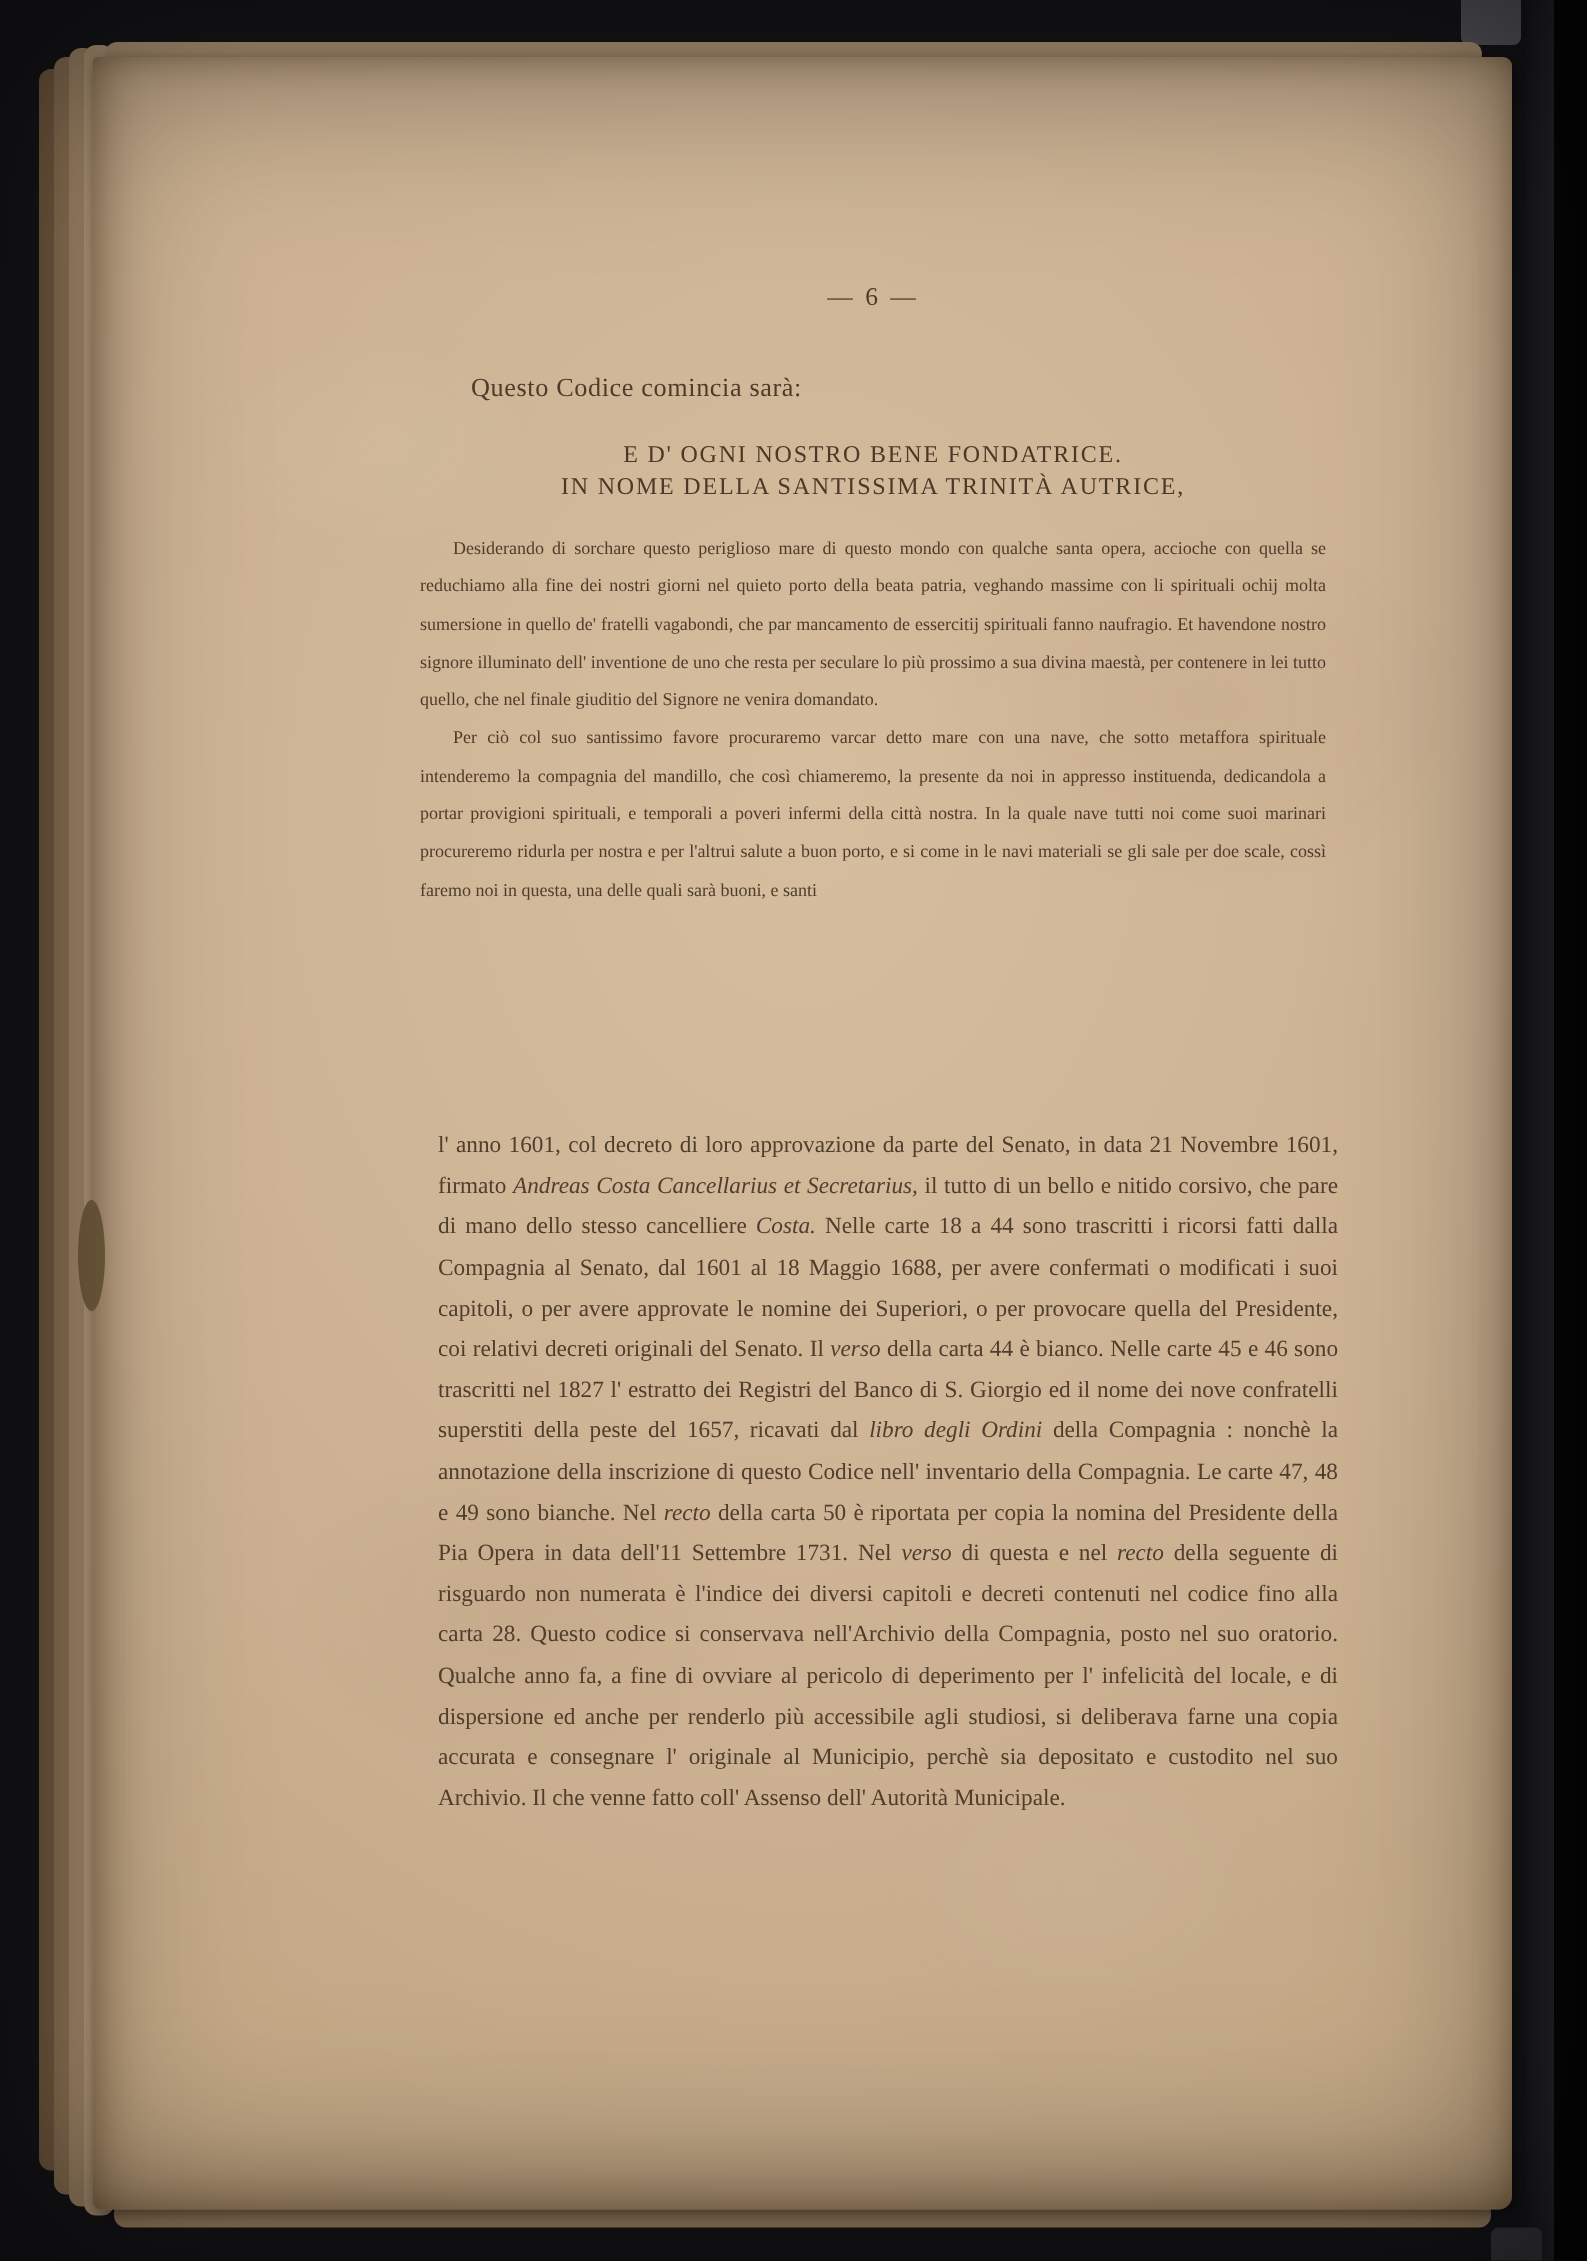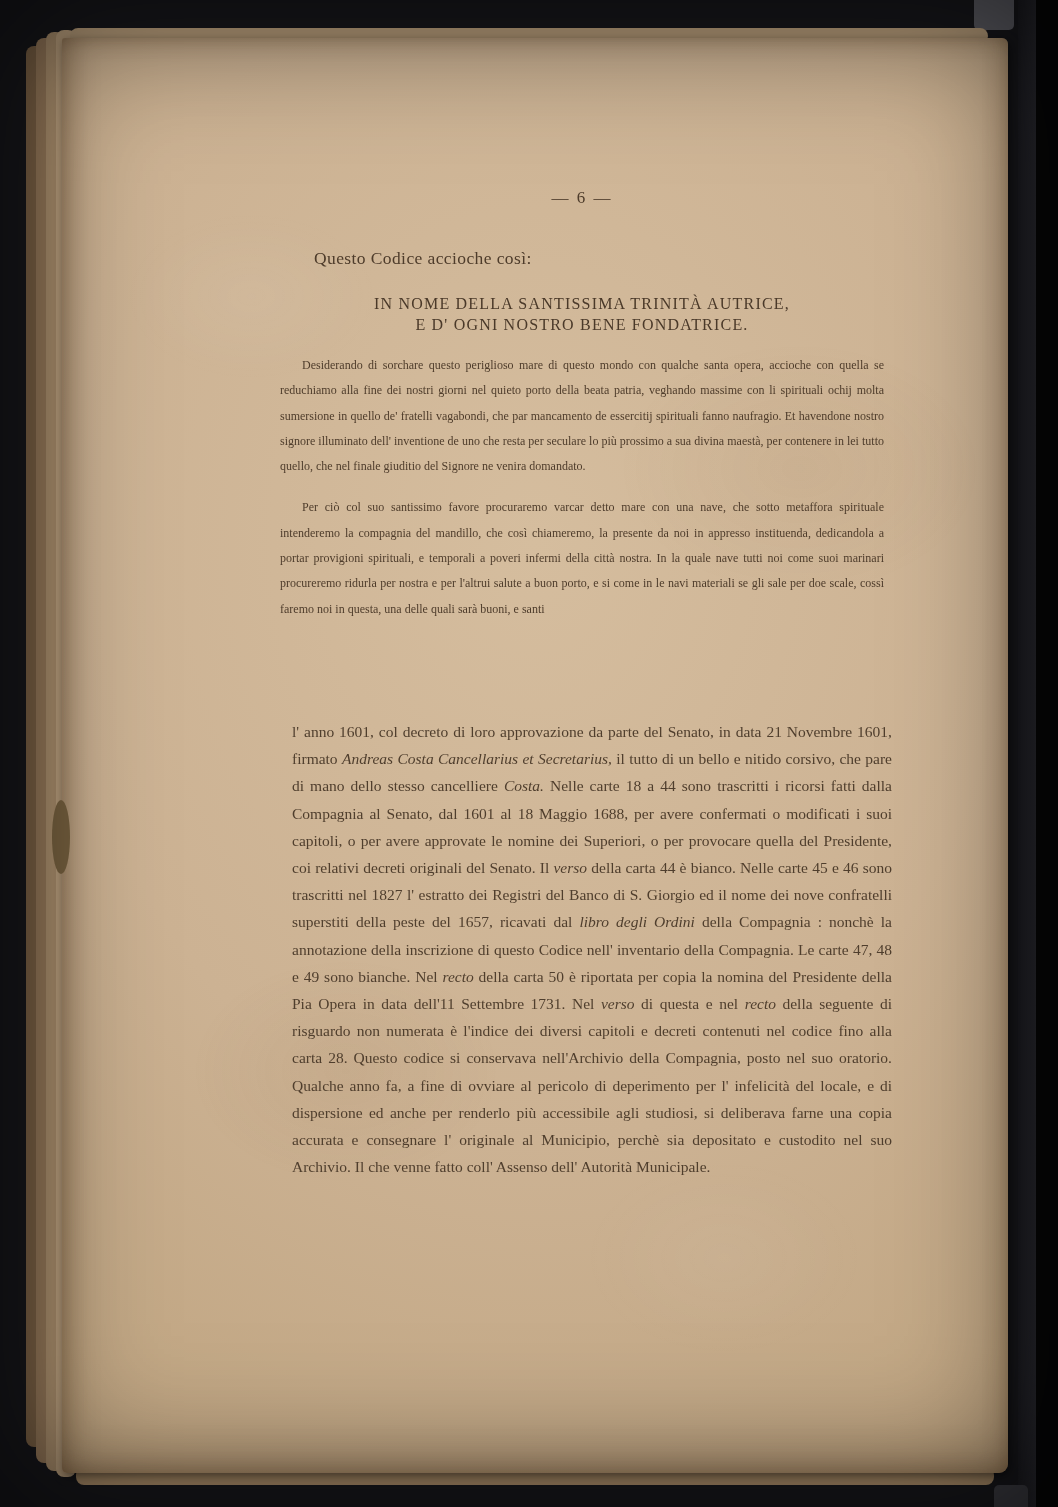--- a/index.html
+++ b/index.html
@@ -62,23 +62,23 @@
   .textblock{
     position:absolute;left:280px;top:188px;width:604px;
     color:#4e3c2b;
   }
   .page-number{text-align:center;font-size:17px;letter-spacing:2px;}
   .opening-line{margin-top:40px;font-size:17.5px;text-indent:34px;letter-spacing:.4px;}
   .heading{margin-top:24px;text-align:center;font-size:16px;line-height:21px;
     letter-spacing:1.2px;color:#4a3929;}
   .para{margin:0;margin-top:18px;text-align:justify;text-indent:22px;
     font-size:12px;line-height:25.3px;}
-  .para + .para{margin-top:16px;}
+  .para + .para{margin-top:0;}
   .footnote{
-    position:absolute;left:292px;top:718px;width:600px;
+    position:absolute;left:292px;top:750px;width:600px;
     color:#4f3e2d;font-size:15.5px;line-height:27.2px;text-align:justify;
   }
   .footnote p{margin:0;}
   .it{font-style:italic;}
 </style>
 </head>
 <body>
 
 <div class="photo">
 
@@ -93,25 +93,25 @@
   <div class="stack-strip strip4"></div>
   <div class="stack-strip stack-top"></div>
   <div class="stack-strip stack-bottom"></div>
 
   <div class="paper"></div>
   <div class="edge-chip"></div>
 
   <div class="textblock">
     <div class="page-number">— 6 —</div>
 
-    <div class="opening-line">Questo Codice accioche così:</div>
+    <div class="opening-line">Questo Codice comincia sarà:</div>
 
     <div class="heading">
+      <div>E D' OGNI NOSTRO BENE FONDATRICE.</div>
       <div>IN NOME DELLA SANTISSIMA TRINITÀ AUTRICE,</div>
-      <div>E D' OGNI NOSTRO BENE FONDATRICE.</div>
     </div>
 
     <p class="para">Desiderando di sorchare questo periglioso mare di questo mondo con qualche santa opera, accioche con quella se reduchiamo alla fine dei nostri giorni nel quieto porto della beata patria, veghando massime con li spirituali ochij molta sumersione in quello de' fratelli vagabondi, che par mancamento de essercitij spirituali fanno naufragio. Et havendone nostro signore illuminato dell' inventione de uno che resta per seculare lo più prossimo a sua divina maestà, per contenere in lei tutto quello, che nel finale giuditio del Signore ne venira domandato.</p>
     <p class="para">Per ciò col suo santissimo favore procuraremo varcar detto mare con una nave, che sotto metaffora spirituale intenderemo la compagnia del mandillo, che così chiameremo, la presente da noi in appresso instituenda, dedicandola a portar provigioni spirituali, e temporali a poveri infermi della città nostra. In la quale nave tutti noi come suoi marinari procureremo ridurla per nostra e per l'altrui salute a buon porto, e si come in le navi materiali se gli sale per doe scale, cossì faremo noi in questa, una delle quali sarà buoni, e santi</p>
   </div>
 
   <div class="footnote">
     <p><span>l' anno 1601, col decreto di loro approvazione da parte del Senato, in data 21 Novembre 1601, firmato </span><span class="it">Andreas Costa Cancellarius et Secretarius,</span><span> il tutto di un bello e nitido corsivo, che pare di mano dello stesso cancelliere </span><span class="it">Costa.</span><span> Nelle carte 18 a 44 sono trascritti i ricorsi fatti dalla Compagnia al Senato, dal 1601 al 18 Maggio 1688, per avere confermati o modificati i suoi capitoli, o per avere approvate le nomine dei Superiori, o per provocare quella del Presidente, coi relativi decreti originali del Senato. Il </span><span class="it">verso</span><span> della carta 44 è bianco. Nelle carte 45 e 46 sono trascritti nel 1827 l' estratto dei Registri del Banco di S. Giorgio ed il nome dei nove confratelli superstiti della peste del 1657, ricavati dal </span><span class="it">libro degli Ordini</span><span> della Compagnia : nonchè la annotazione della inscrizione di questo Codice nell' inventario della Compagnia. Le carte 47, 48 e 49 sono bianche. Nel </span><span class="it">recto</span><span> della carta 50 è riportata per copia la nomina del Presidente della Pia Opera in data dell'11 Settembre 1731. Nel </span><span class="it">verso</span><span> di questa e nel </span><span class="it">recto</span><span> della seguente di risguardo non numerata è l'indice dei diversi capitoli e decreti contenuti nel codice fino alla carta 28. Questo codice si conservava nell'Archivio della Compagnia, posto nel suo oratorio. Qualche anno fa, a fine di ovviare al pericolo di deperimento per l' infelicità del locale, e di dispersione ed anche per renderlo più accessibile agli studiosi, si deliberava farne una copia accurata e consegnare l' originale al Municipio, perchè sia depositato e custodito nel suo Archivio. Il che venne fatto coll' Assenso dell' Autorità Municipale.</span></p>
   </div>
 

